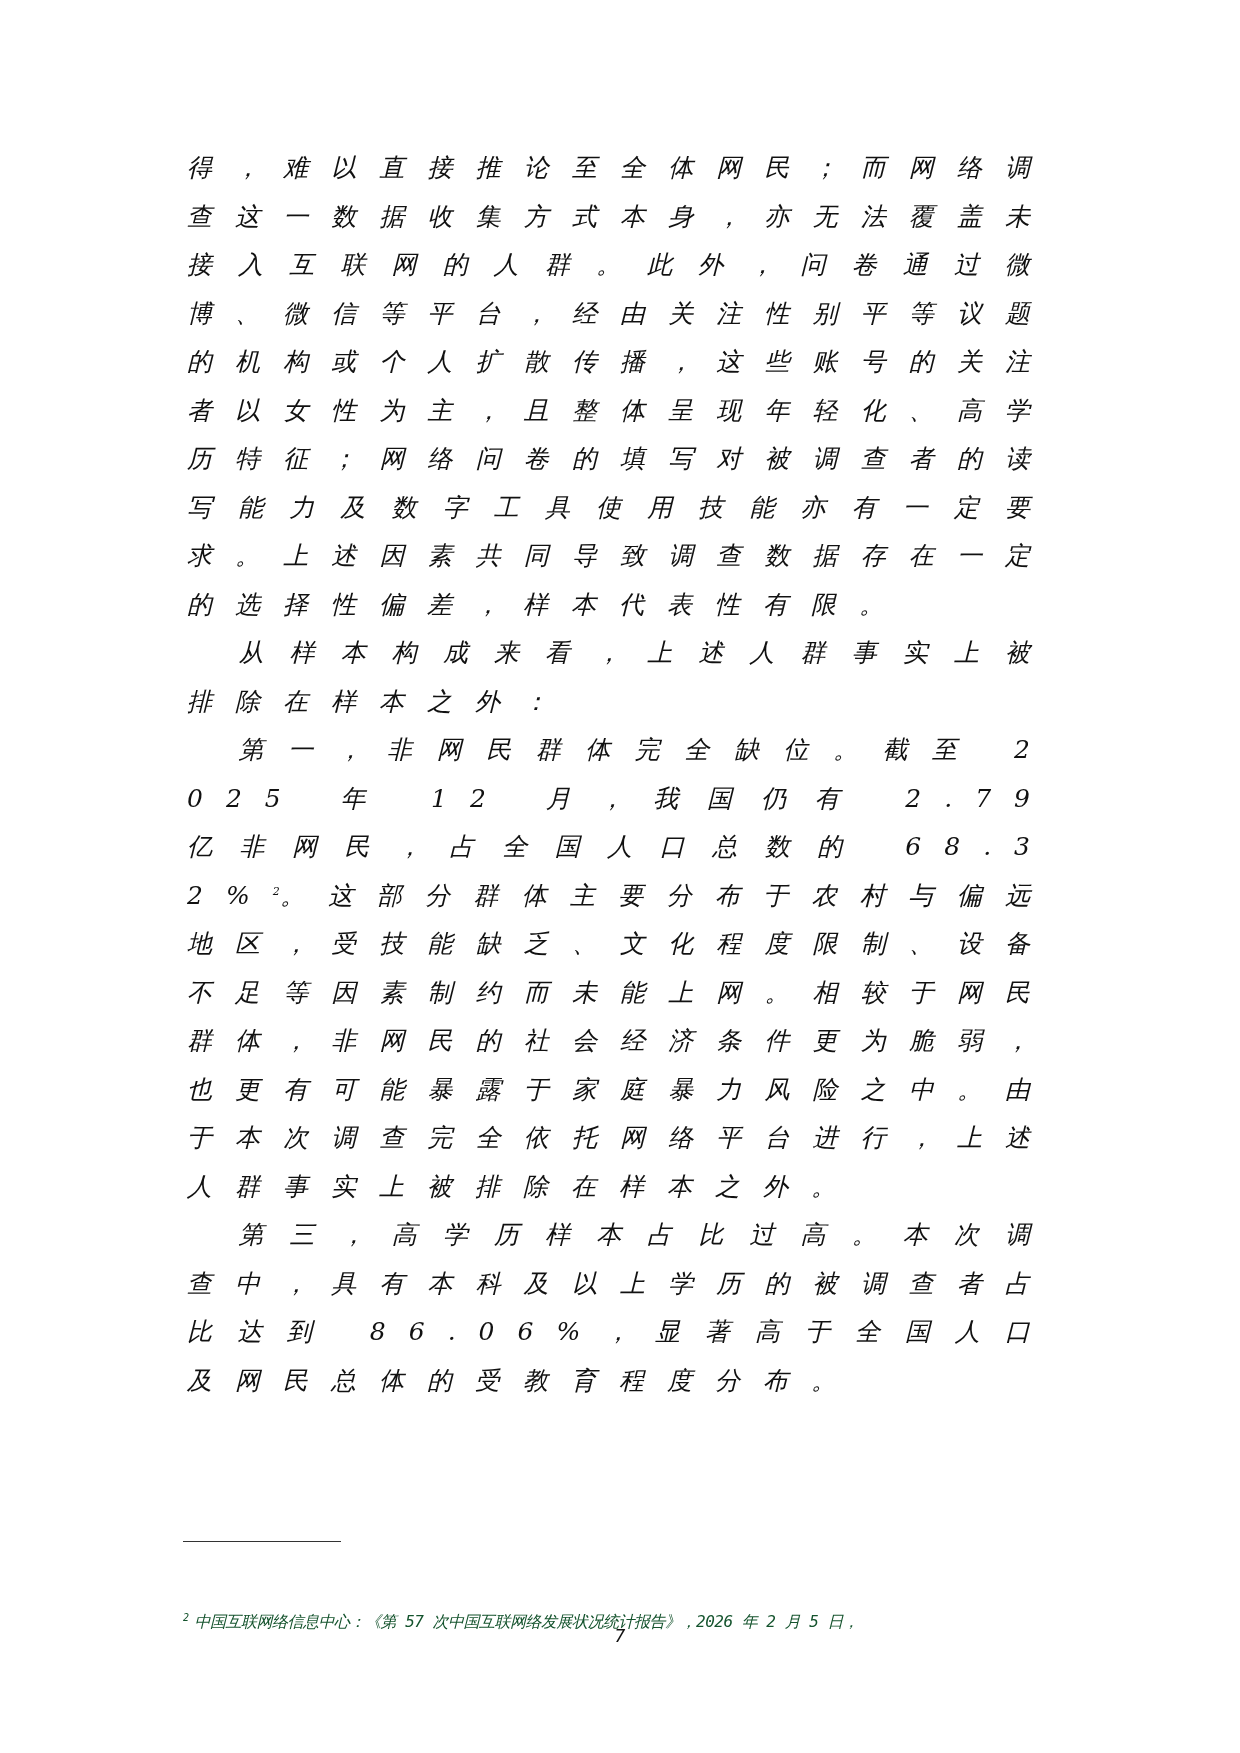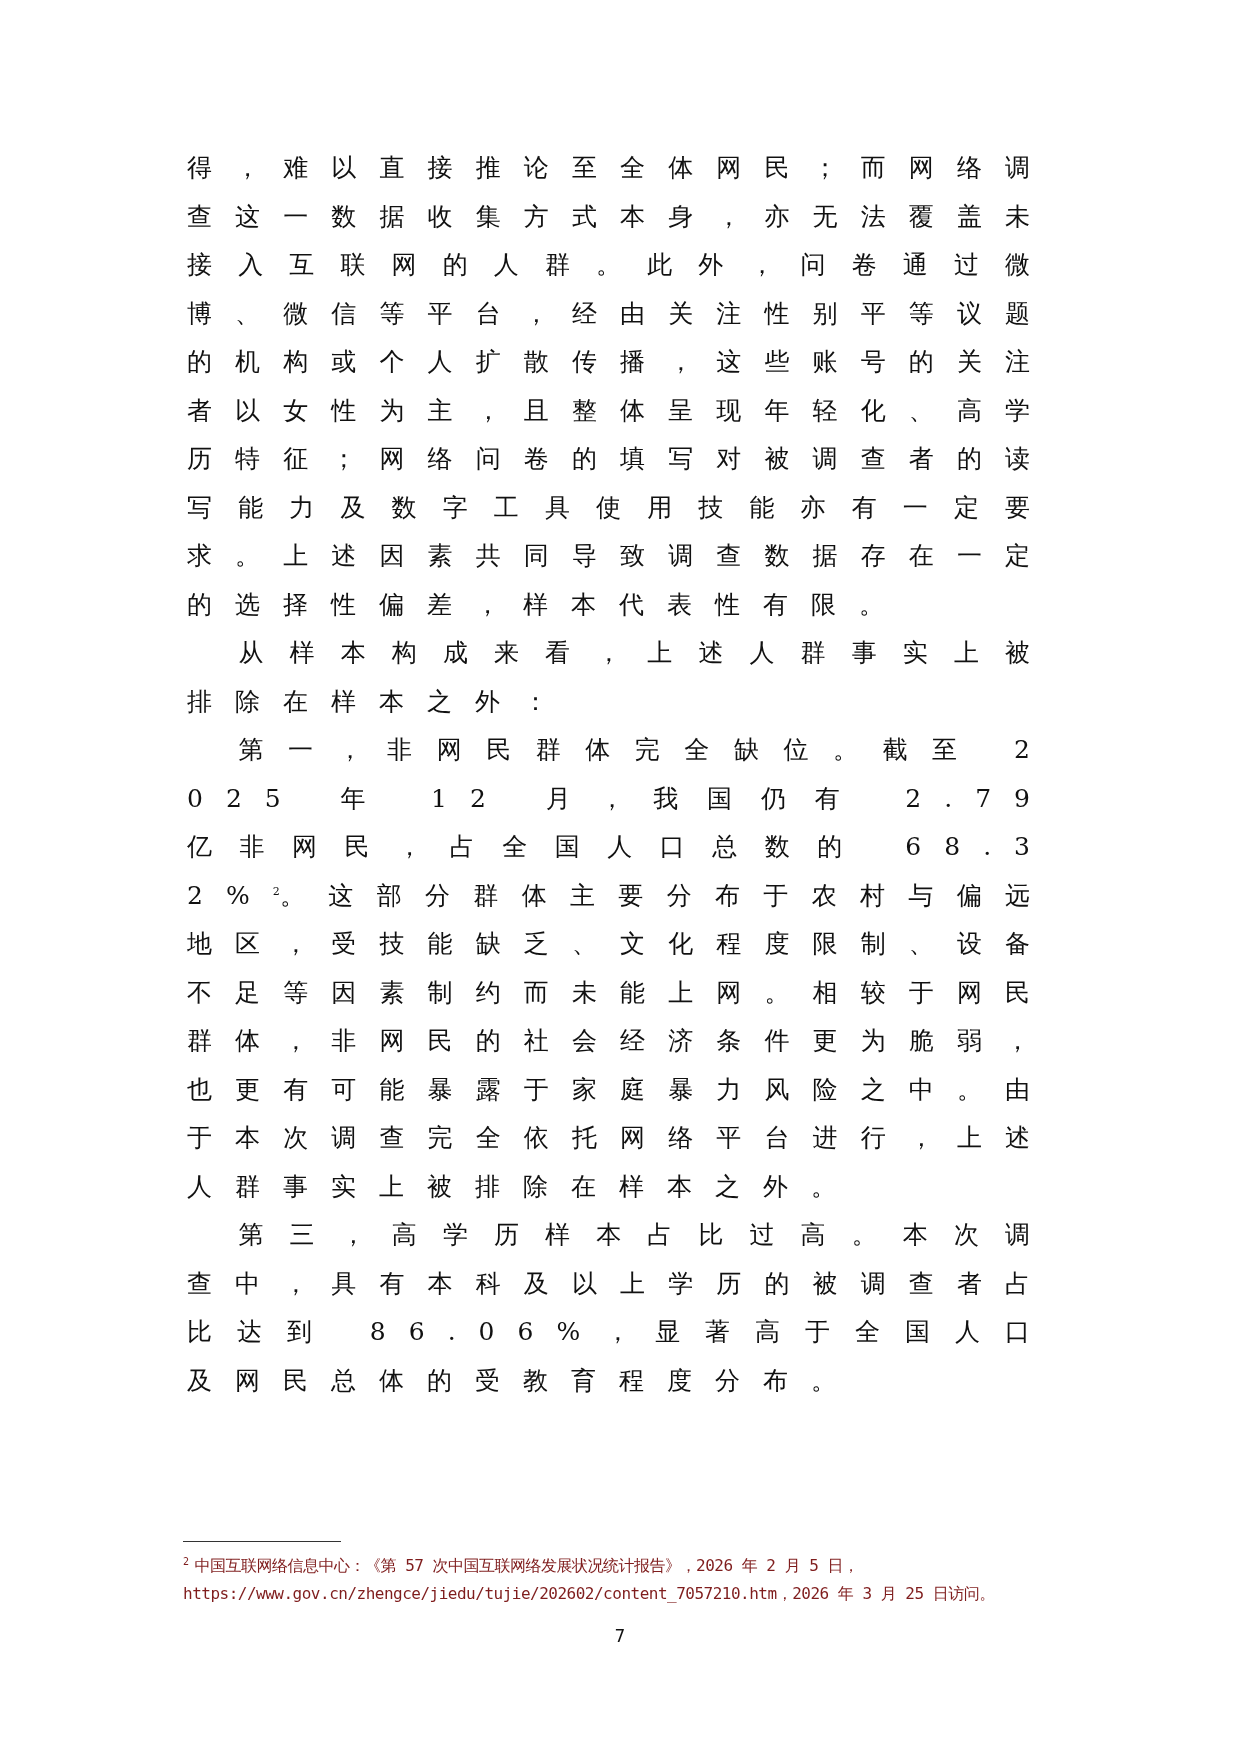--- a/index.html
+++ b/index.html
@@ -1,28 +1,28 @@
 <!DOCTYPE html>
 <html><head>
 <meta charset="utf-8">
 <style>
   html, body { margin: 0; padding: 0; background: #ffffff; }
   body { width: 1240px; height: 1753px; position: relative; overflow: hidden;
          font-family: "DejaVu Serif", "Liberation Serif", serif; color: #111; }
-  .page { position: absolute; left: 0; top: 0; width: 1076px; height: 1753px; }
+  .page { position: absolute; left: 0; top: 0; width: 1076px; height: 1753px; font-style: italic; }
   .body-text { position: absolute; left: 187px; top: 144px; width: 866px; }
   .para { margin: 0; font-size: 25px; line-height: 48.5px; letter-spacing: 0.92em;
           text-align: justify; text-align-last: left; word-break: break-all; }
   .para.indent { text-indent: 2.06em; }
   sup.fnref { font-size: 11px; letter-spacing: 0; vertical-align: super; line-height: 0; }
   .fn-rule { position: absolute; left: 183px; top: 1541px; width: 158px; height: 0;
              border-top: 1.5px solid #333; }
-  .footnote { position: absolute; left: 183px; top: 1552px; width: 900px;
+  .footnote { position: absolute; left: 183px; top: 1608px; width: 900px;
               font-family: "DejaVu Sans Mono", "Liberation Mono", monospace;
-              font-size: 16px; line-height: 28px; color: #7f1d1d; letter-spacing: -0.5px; }
+              font-size: 16px; line-height: 28px; color: #14532d; letter-spacing: -0.5px; }
   .footnote sup { font-size: 10px; vertical-align: super; line-height: 0; margin-right: 6px; }
   .footnote .line { display: block; white-space: nowrap; }
   .page-number { position: absolute; left: 0; width: 1240px; top: 1626px; text-align: center;
                  font-family: "DejaVu Sans", "Liberation Sans", sans-serif; font-size: 17px; color: #111; }
 </style>
 </head>
 <body>
 
 <div class="page">
   <div class="body-text">
@@ -30,17 +30,16 @@
     <p class="para indent">从样本构成来看，上述人群事实上被排除在样本之外：</p>
     <p class="para indent"><span>第一，非网民群体完全缺位。截至 2025 年 12 月，我国仍有 2.79 亿非网民，占全国人口总数的 68.32%</span><sup class="fnref">2</sup><span>。这部分群体主要分布于农村与偏远地区，受技能缺乏、文化程度限制、设备不足等因素制约而未能上网。相较于网民群体，非网民的社会经济条件更为脆弱，也更有可能暴露于家庭暴力风险之中。由于本次调查完全依托网络平台进行，上述人群事实上被排除在样本之外。</span></p>
     <p class="para indent">第三，高学历样本占比过高。本次调查中，具有本科及以上学历的被调查者占比达到 86.06%，显著高于全国人口及网民总体的受教育程度分布。</p>
 
   </div>
 
   <div class="fn-rule"></div>
 
   <div class="footnote">
     <span class="line"><sup>2</sup><span>中国互联网络信息中心：《第 57 次中国互联网络发展状况统计报告》，2026 年 2 月 5 日，</span></span>
-    <span class="line">https://www.gov.cn/zhengce/jiedu/tujie/202602/content_7057210.htm，2026 年 3 月 25 日访问。</span>
   </div>
 
   <div class="page-number">7</div>
 </div>
 
 </body></html>

